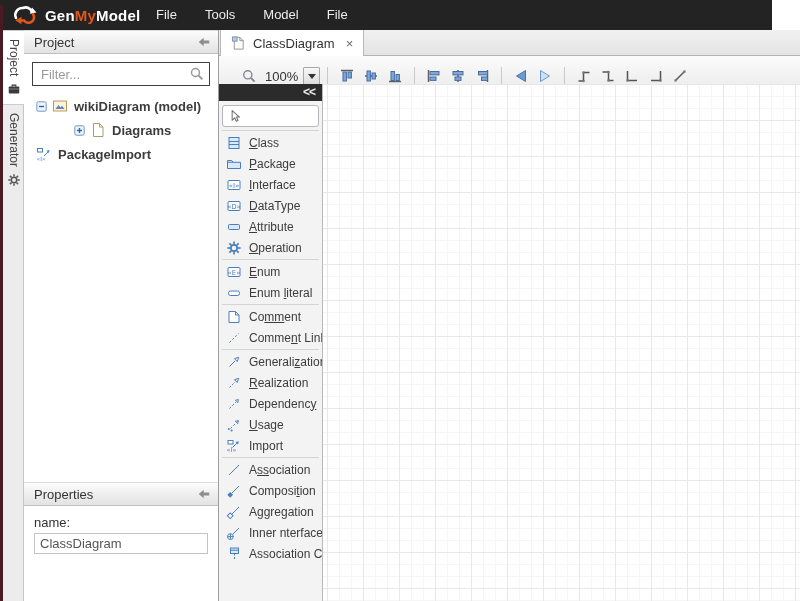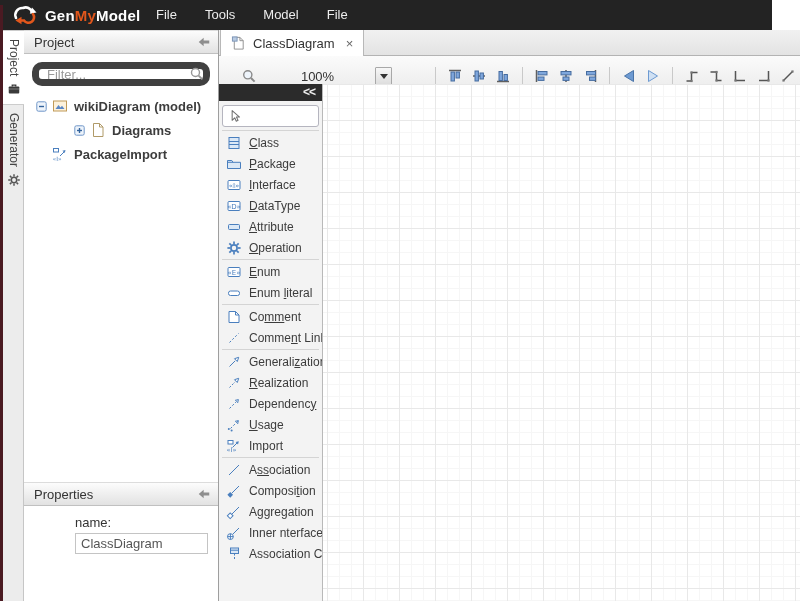--- a/index.html
+++ b/index.html
@@ -23,40 +23,40 @@
   .side-tab.active { background:#fff; border-top:1px solid #ccc; border-bottom:1px solid #ccc; }
   .side-tab svg { display:block; }
 
   
   .panel { position:absolute; left:24px; width:194px; background:#fff; }
   #project-panel { top:30px; height:452px; }
   #properties-panel { top:482px; height:152px; }
   .panel-header { height:24px; background:linear-gradient(#fcfcfc,#e2e2e2); border-top:1px solid #dcdcdc; border-bottom:1px solid #c0c0c0; display:flex; align-items:center; padding:0 7px 0 10px; }
   .panel-title { flex:1; font-size:13px; color:#333; }
   .filter-wrap { position:relative; margin:8px; }
-  .filter-wrap input { width:100%; height:24px; border:7px solid #404040; border-radius:10px; padding:0 26px 0 8px; font-size:13px; color:#555; font-family:"Liberation Sans",sans-serif; }
+  .filter-wrap input { width:100%; height:24px; border:1px solid #404040; border-radius:0; padding:0 26px 0 8px; font-size:13px; color:#555; font-family:"Liberation Sans",sans-serif; }
   .filter-wrap input::placeholder { color:#9a9a9a; }
   .filter-icon { position:absolute; right:5px; top:4px; }
 
   #tree { margin-top:6px; }
   .tree-row { height:24px; display:flex; align-items:center; gap:5px; font-size:13px; color:#3d3d3d; white-space:nowrap; }
   .tree-row .lbl { padding-left:1px;font-weight:bold; }
 
-  #properties-body { padding:9px 10px;margin-left:41px; }
+  #properties-body { padding:9px 10px; }
   #name-label { font-size:13px; color:#333; }
   #name-input { margin-top:3px; width:100%; height:21px; border:1px solid #c4c4c4; padding:0 5px; font-size:13px; color:#555; font-family:"Liberation Sans",sans-serif; }
 
   
   #editor { position:absolute; left:218px; top:30px; width:582px; height:571px; border-left:1px solid #9e9e9e; }
   #tabbar { height:26px; background:linear-gradient(#f1f1f1,#e3e3e3); border-bottom:1px solid #b3b3b3; display:flex; }
   #diagram-tab { margin-left:1px; height:26px; background:#fff; border-left:1px solid #b8b8b8; border-right:1px solid #b8b8b8; display:flex; align-items:center; padding:0 10px; gap:7px; }
   #diagram-tab .t-label { font-size:13px; color:#333; }
   #diagram-tab .t-close { font-size:13px; color:#666; margin-left:4px; cursor:default; }
 
-  #toolbar { height:41px; background:linear-gradient(#fbfbfb,#e9e9e9); border-bottom:1px solid #9c9c9c; display:flex; align-items:center; padding-left:18px;justify-content:space-between; }
+  #toolbar { height:41px; background:linear-gradient(#fbfbfb,#e9e9e9); border-bottom:1px solid #9c9c9c; display:flex; align-items:center; padding-left:18px; }
   .tsep { width:1px; height:18px; background:#c9c9c9; margin:0 7px; }
   .tbtn { width:24px; height:22px; display:flex; align-items:center; justify-content:center; border-radius:2px; }
   #zoom-value { font-size:13px; color:#333; margin:0 5px 0 4px; }
   #zoom-dd { width:17px; height:19px; border:1px solid #a8a8a8; background:linear-gradient(#f7f7f7,#dcdcdc); display:flex; align-items:center; justify-content:center; border-radius:1px; }
   #zoom-dd .caret { width:0; height:0; border-left:4px solid transparent; border-right:4px solid transparent; border-top:5px solid #333; }
 
   #canvas { position:absolute; left:0; top:54px; right:0; bottom:0; background-color:#fff;
     background-image:
       linear-gradient(to right,#e8e8e8 1px,transparent 1px),
       linear-gradient(to bottom,#e8e8e8 1px,transparent 1px),
@@ -156,21 +156,21 @@
             <rect x="0.8" y="0.8" width="9.4" height="9.4" rx="1.6" fill="#eef4fb" stroke="#6f96c8"></rect>
             <line x1="3" y1="5.5" x2="8" y2="5.5" stroke="#33639c" stroke-width="1.4"></line>
             <line x1="5.5" y1="3" x2="5.5" y2="8" stroke="#33639c" stroke-width="1.4"></line>
           </svg>
           <svg width="16" height="16" viewBox="0 0 16 16">
             <path d="M3.5 1.5h6L13 5v9.5H3.5z" fill="#fff" stroke="#b09a68"></path>
             <path d="M9.5 1.5V5H13" fill="none" stroke="#b09a68"></path>
           </svg>
           <span class="lbl">Diagrams</span>
         </div>
-        <div class="tree-row" style="padding-left: 28px;">
+        <div class="tree-row" style="padding-left: 12px;">
           <svg width="16" height="16" viewBox="0 0 16 16">
             <text x="0.5" y="14.5" font-size="6" fill="#4a7fbe" font-family="DejaVu Sans">«I»</text>
             <rect x="1.5" y="2.5" width="5" height="3.5" fill="#fff" stroke="#4a7fbe"></rect>
             <path d="M8 10l4-4" stroke="#4a7fbe"></path>
             <polygon points="13.5,4 10.4,4.7 12.8,7.1" fill="#4a7fbe"></polygon>
           </svg>
           <span class="lbl">PackageImport</span>
         </div>
       </div>
   </div>

